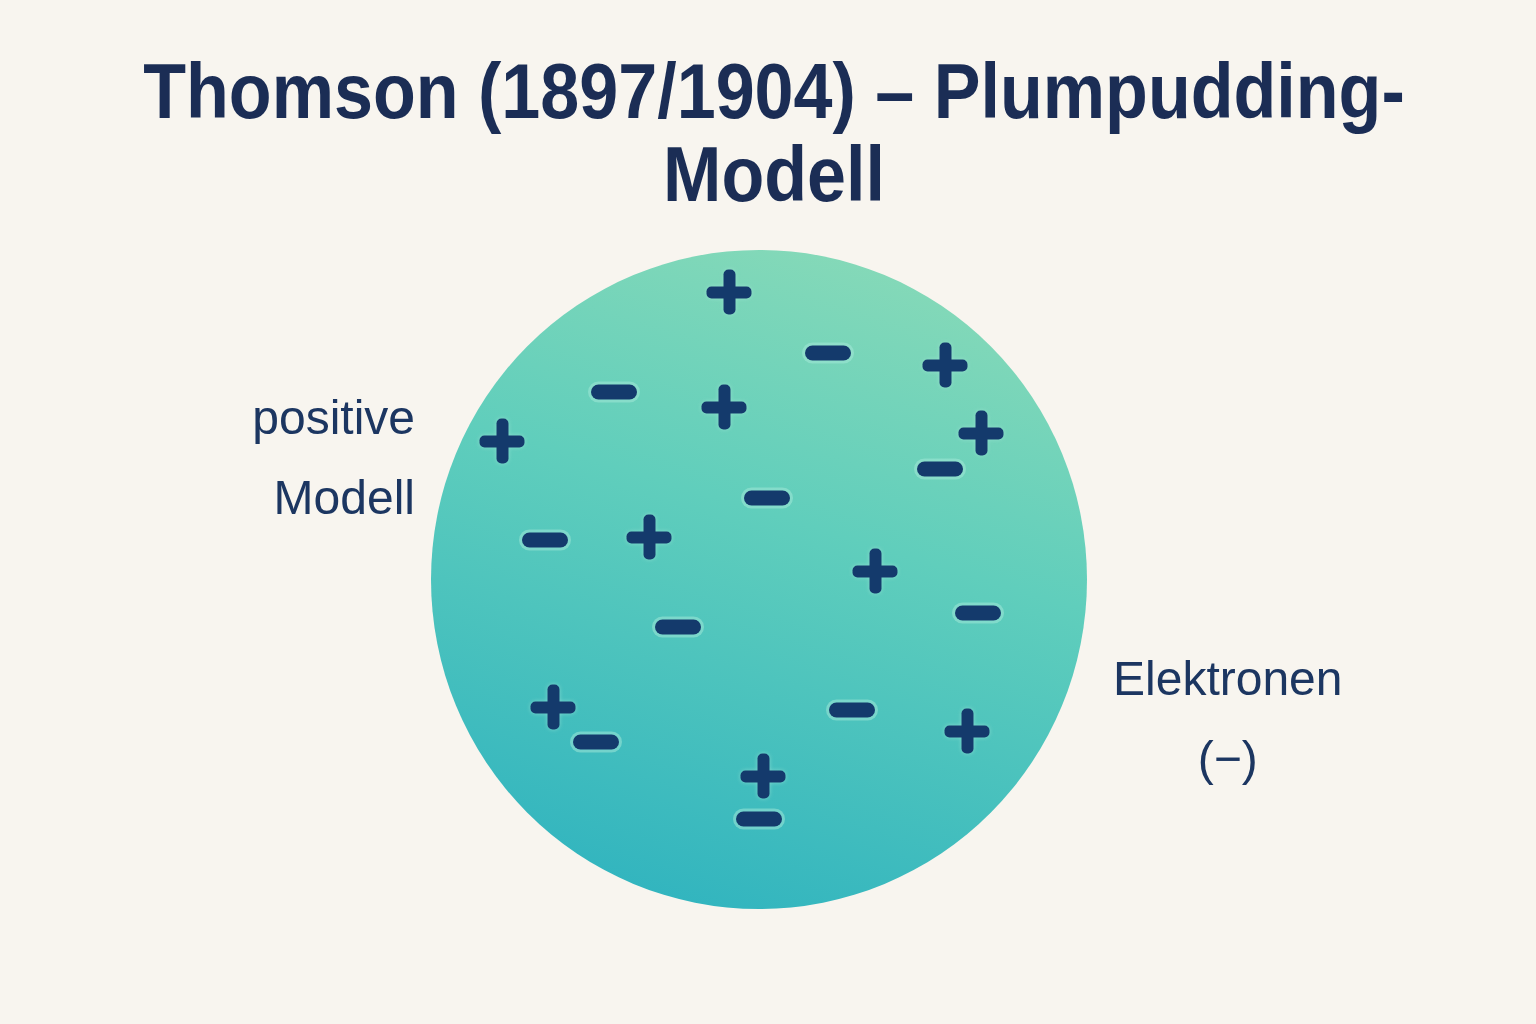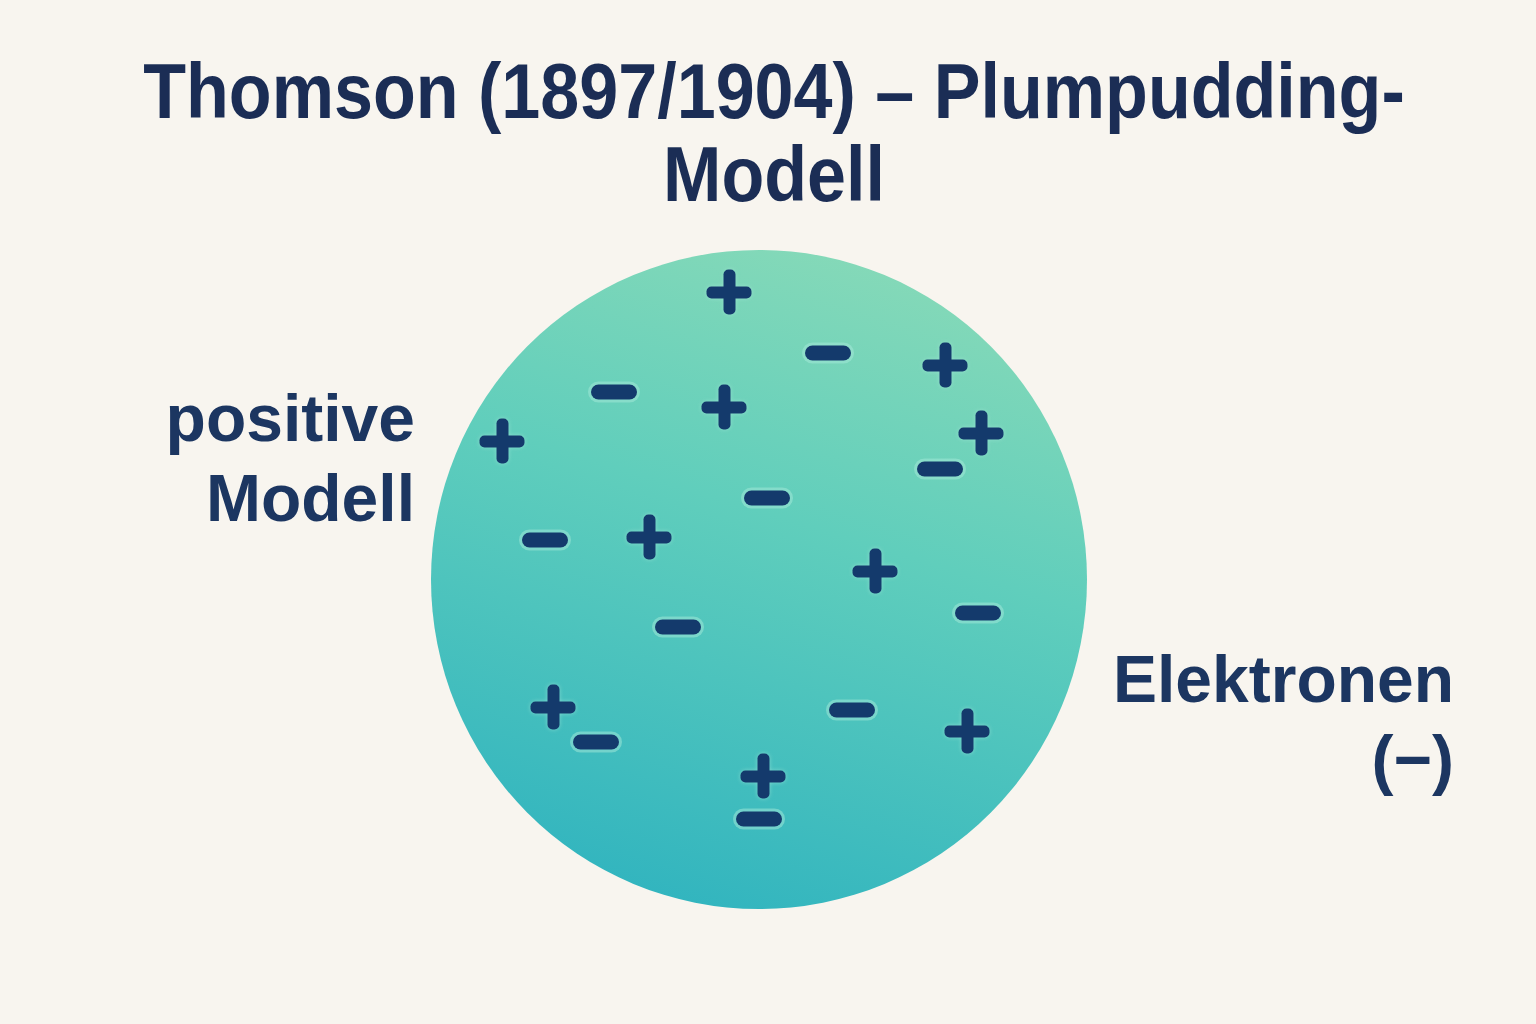--- a/index.html
+++ b/index.html
@@ -9,25 +9,25 @@
     font-family:"Liberation Sans", sans-serif;
     padding-left:12px;
   }
   .title {
     position:absolute; top:50px; left:50%; width:2000px; margin-left:-1000px;
     transform:scaleX(0.91); transform-origin:center top;
     text-align:center; font-weight:700; font-size:77px; line-height:83px;
     color:var(--title_text,#1b2d55); letter-spacing:0;
   }
   .label {
-    position:absolute; font-weight:700; font-size:66px; line-height:80px;
+    position:absolute; font-weight:400; font-size:48px; line-height:80px;
     color:var(--label_text,#1c3661); white-space:nowrap;
   }
   .label-left { top:378px; right:1133px; text-align:right; }
-  .label-right { top:639px; left:1113px; text-align:right; }
+  .label-right { top:639px; left:1113px; text-align:center; }
   .atom {
     position:absolute; left:431px; top:250px; width:656px; height:659px;
     border-radius:50%;
     background:linear-gradient(197deg,
       var(--circle_top,#8fdcb7) 0%,
       var(--circle_mid,#60cebc) 42%,
       var(--circle_bottom,#2db2bf) 96%);
   }
   .sign { position:absolute; transform:translate(-50%,-50%); }
   .sign.minus {

